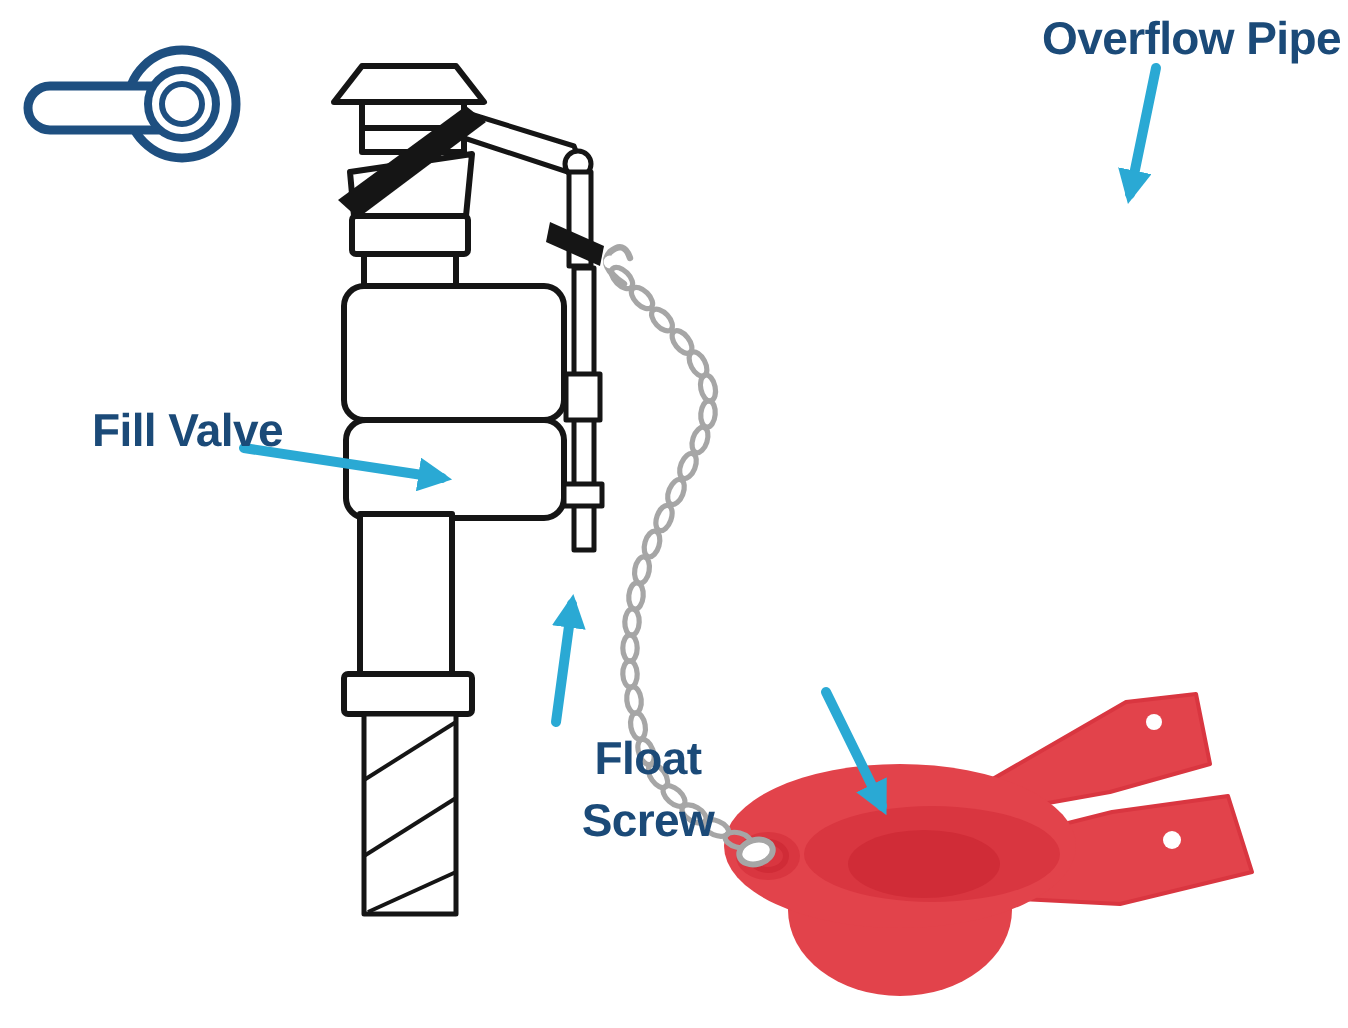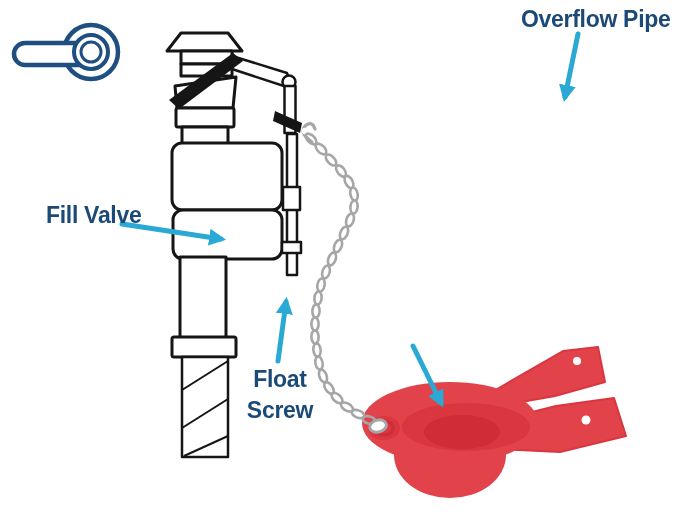--- a/index.html
+++ b/index.html
@@ -154,20 +154,20 @@
     <g>
       <path class="arrow" d="M122,224 L221,239" marker-end="url(#ah)"></path>
       <path class="arrow" d="M278,361 L286,302" marker-end="url(#ah)"></path>
       <path class="arrow" d="M413,346 L441,403" marker-end="url(#ah)"></path>
       <path class="arrow" d="M578,34 L565,97" marker-end="url(#ah)"></path>
     </g>
   </svg>
 
   <div class="label" style="left:46px;top:174px;margin-top:28px;">Fill Valve</div>
 
-  <div class="label center" style="left:228px;top:364px;width:104px;">
+  <div class="label center" style="left:228px;top:364px;width:104px;padding-left:44px;">
     <div>Float</div>
     <div>Screw</div>
   </div>
 
 
   <div class="label" style="left:521px;top:6px;">Overflow Pipe</div>
 </div>
 
 </body></html>

